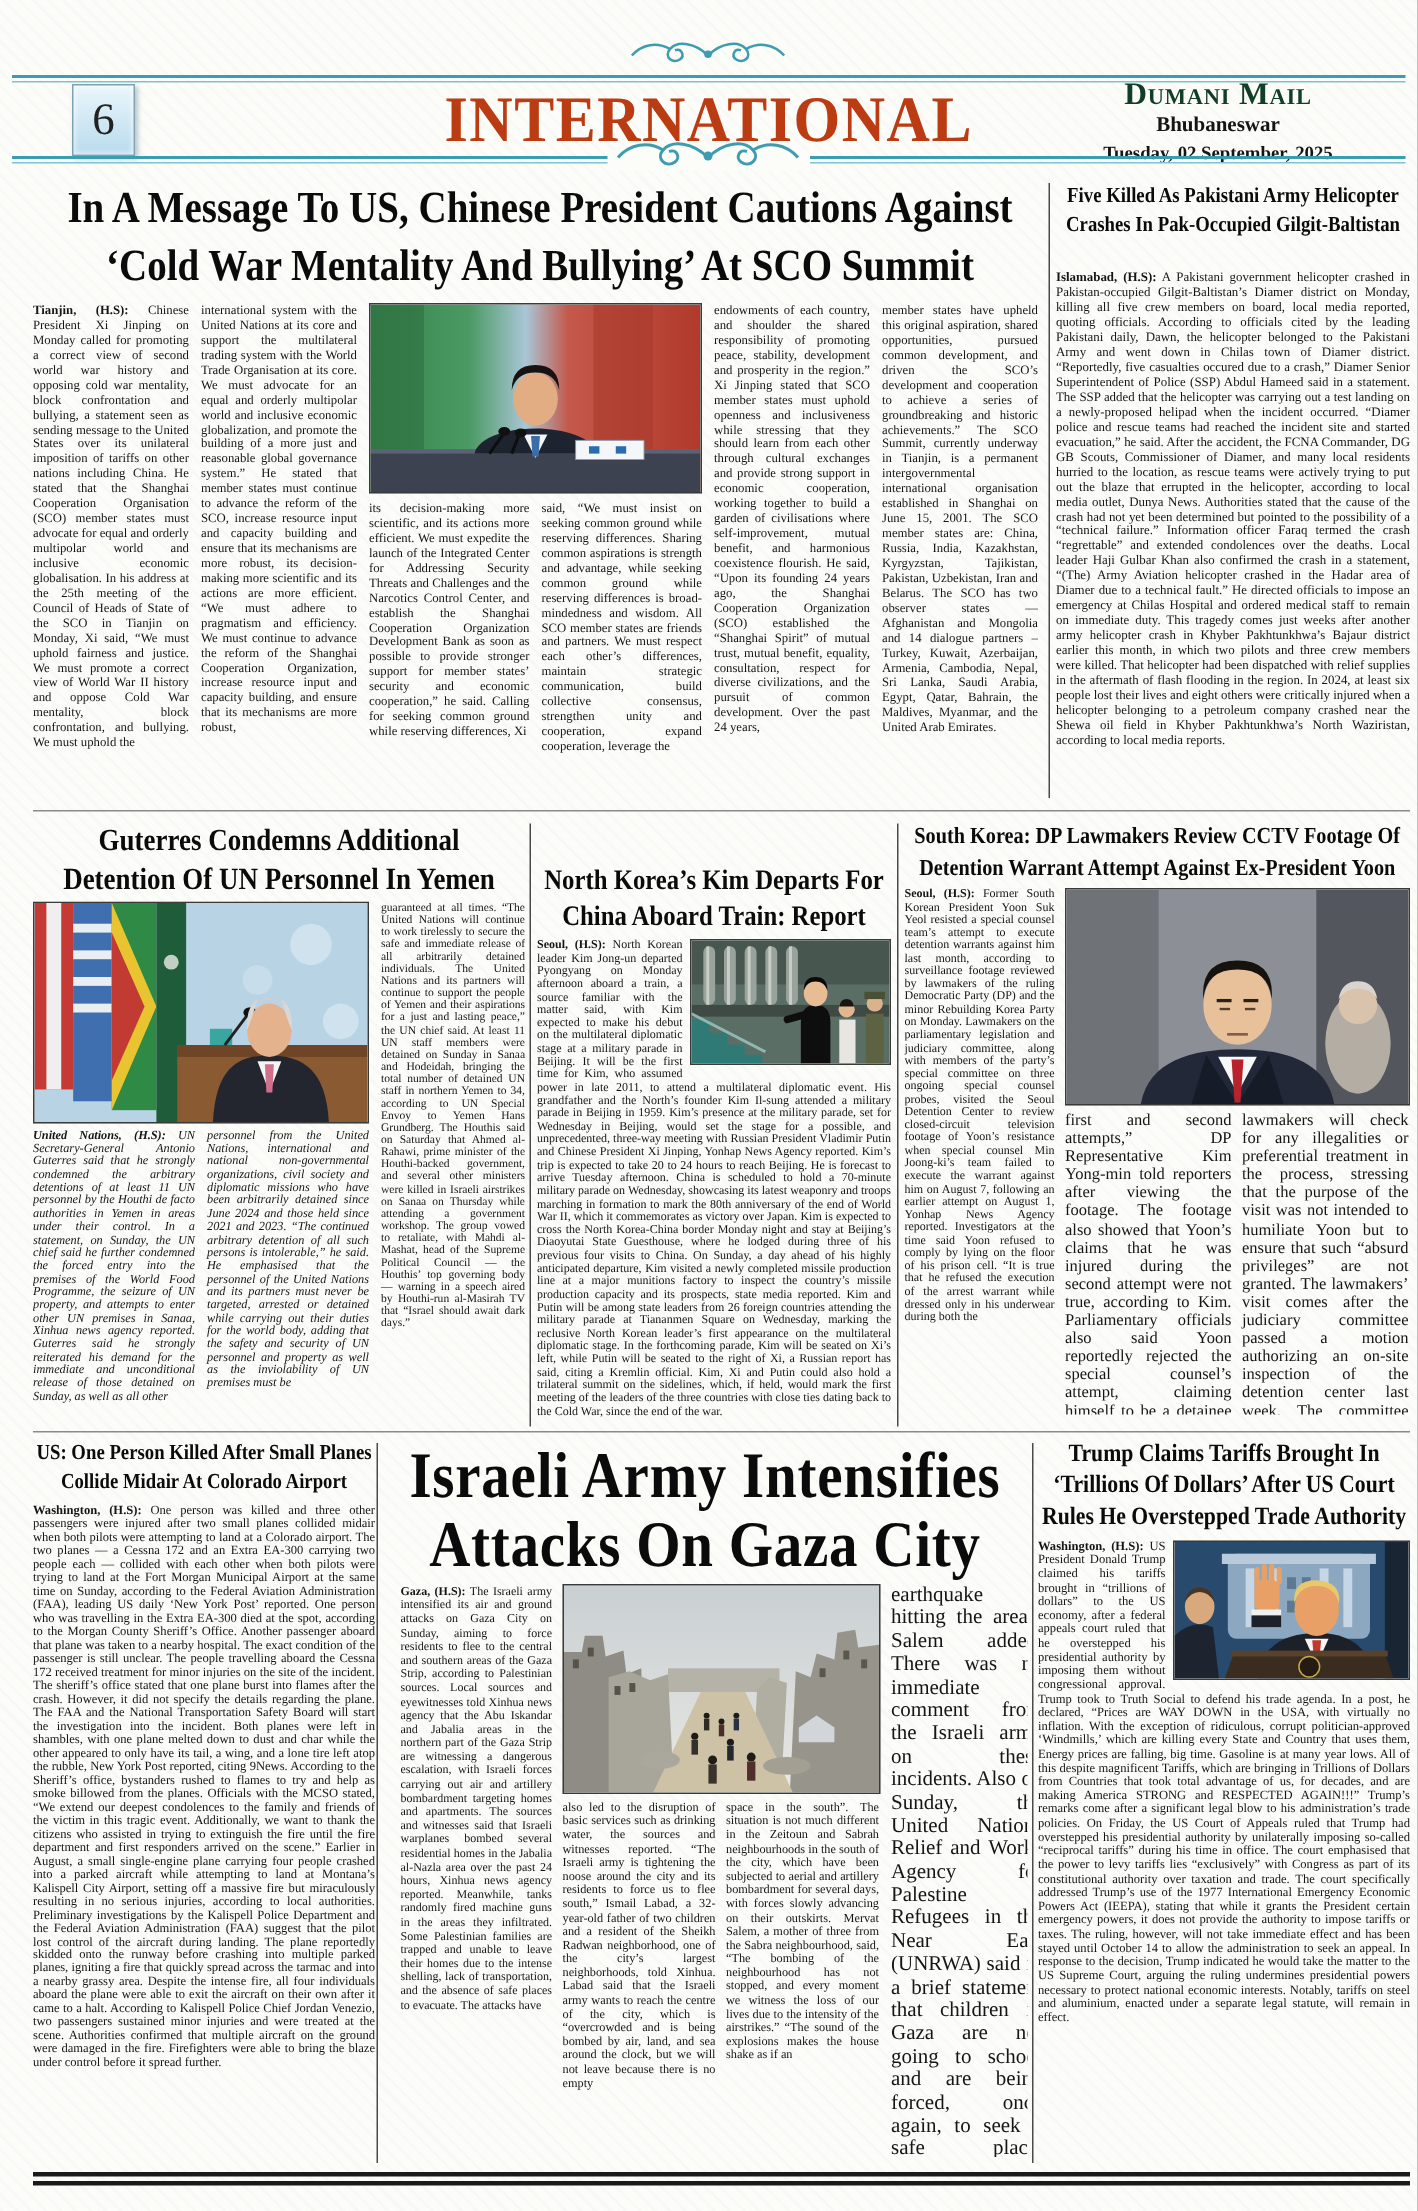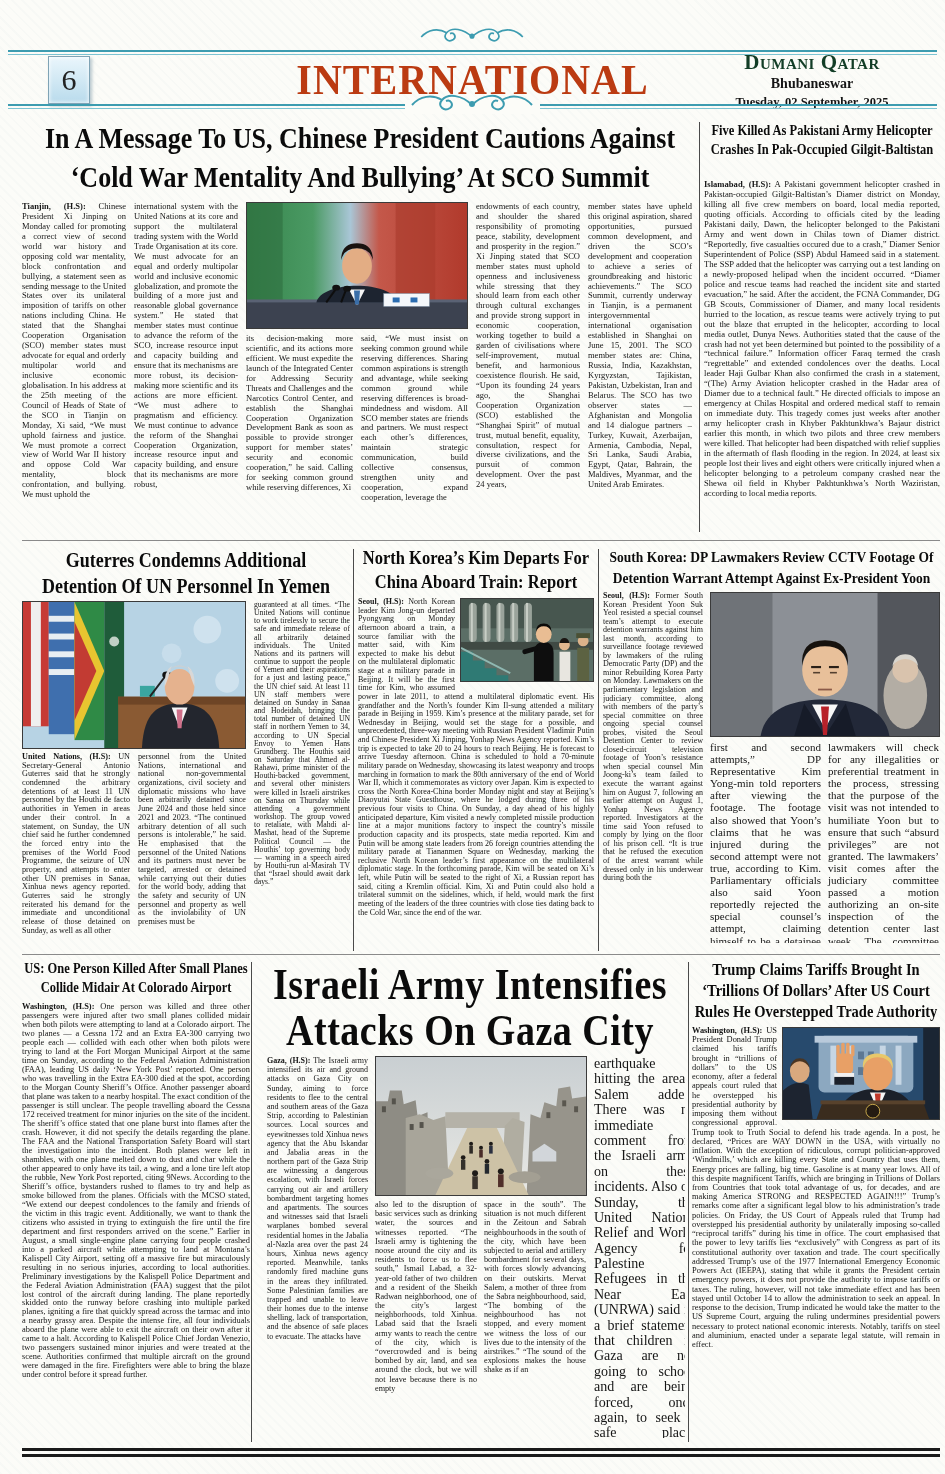--- a/index.html
+++ b/index.html
@@ -69,25 +69,25 @@
   .pak { left:704px; top:120px; width:236px; height:417px; }
   .pak .hl { font-size:12.5px; line-height:19px; }
   .pak-body { margin-top:22px; font-size:8.6px; line-height:1.16; height:372px; overflow:hidden; }
 
   .gut { left:22px; top:545px; width:328px; height:409px; }
   .gut .hl { font-size:18px; line-height:26px; }
   .gut-content { display:flex; gap:8px; margin-top:4px; height:350px; overflow:hidden; }
   .gut-left { width:224px; flex:none; }
   .gut-ph { width:224px; height:148px; }
   .gut-left .row { gap:8px; margin-top:4px; height:198px; }
-  .w108 { width:108px; flex:none; }
+  .w108 { width:108px; flex:none;font-style:italic; }
   .gut-c12 { font-size:8.2px; line-height:1.06; }
   .gut-c3 { width:96px; flex:none; font-size:7.7px; line-height:1.06; }
 
-  .nk { left:358px; top:545px; width:236px; height:409px; }
+  .nk { left:358px; top:573px; width:236px; height:409px; }
   .nk .hl { font-size:16.5px; line-height:24px; }
   .nk-body { margin-top:5px; font-size:8px; line-height:1.08; height:354px; overflow:hidden; text-align:justify; }
   .kim-ph { width:134px; height:84px; margin:0 0 3px 5px; }
 
   .sk { left:603px; top:545px; width:337px; height:409px; }
   .sk .hl { font-size:13.5px; line-height:21px; }
   .sk-content { display:flex; gap:7px; margin-top:5px; height:356px; overflow:hidden; }
   .sk-c1 { width:100px; flex:none; font-size:8px; line-height:1.07; }
   .sk-right { width:230px; flex:none; }
   .yoon-ph { width:230px; height:145px; }
@@ -130,21 +130,21 @@
       <circle cx="70" cy="12" r="3" fill="#3d9cb0"></circle>
     </svg>
     <div class="trule t-a" style="top:50px"></div>
     <div class="trule t-b" style="top:54px"></div>
 
     <div class="pagebox">
       <span>6</span>
     </div>
     <div class="section-title">INTERNATIONAL</div>
     <div class="mast-right">
-      <div class="paper-name">Dumani Qatar</div>
+      <div class="paper-name">Dumani Mail</div>
       <div class="paper-city">Bhubaneswar</div>
       <div class="paper-date">Tuesday,  02 September, 2025</div>
     </div>
 
     <div class="trule t-a" style="top:104px"></div>
     <div class="trule t-b" style="top:108px"></div>
     <div class="orn-bg" style="left:405px;top:100px;width:135px;height:14px"></div>
     <svg class="orn" style="left:402px;top:92px;width:140px;height:26px" viewBox="0 0 140 26">
       <g fill="none" stroke="#3d9cb0" stroke-width="2">
         <path d="M70 13 C60 3 46 1 40 8 C35 14 42 20 48 16 C52 13 49 7 44 9"></path>

